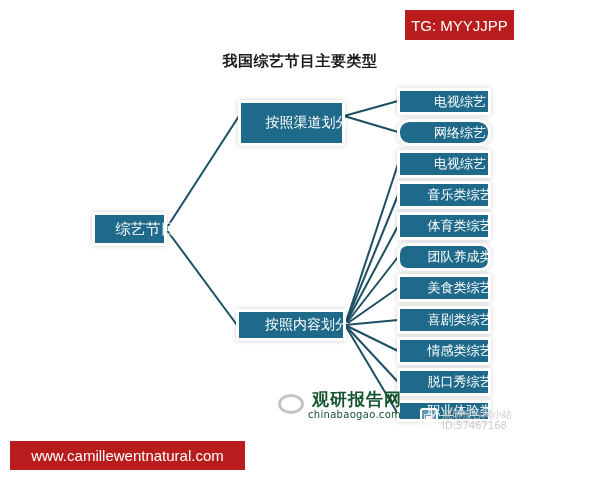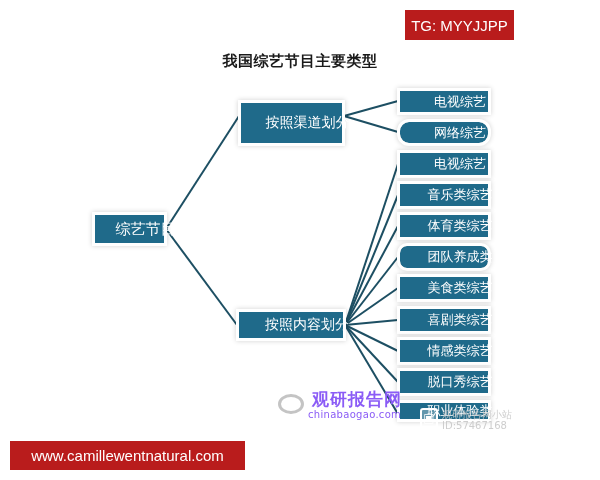--- a/index.html
+++ b/index.html
@@ -29,21 +29,21 @@
     .node.mid { font-size: 14px; font-family: "DejaVu Serif", serif; }
     .tag {
       position: absolute; background: #b91c1c; color: #ffffff;
       font-family: "Liberation Sans", sans-serif;
       display: flex; align-items: center; justify-content: center;
     }
     .tg { left: 405px; top: 10px; width: 109px; height: 30px; font-size: 15px; }
     .site { left: 10px; top: 441px; width: 235px; height: 29px; font-size: 15px; }
     .wm {
       position: absolute; left: 278px; top: 388px; width: 125px; height: 36px;
-      color: #8b5cf6; font-family: "DejaVu Sans", sans-serif;
+      color: #14532d; font-family: "DejaVu Sans", sans-serif;
     }
     .wm .logo {
       position: absolute; left: 0; top: 6px; width: 26px; height: 20px;
       border-radius: 50%; border: 3px solid #c4c4c4; box-sizing: border-box;
     }
     .wm .cn { position: absolute; left: 34px; top: 0; font-size: 17px; font-weight: bold; letter-spacing: 1px; }
     .wm .en { position: absolute; left: 30px; top: 21px; font-size: 10px; letter-spacing: 0.3px; }
     .wm2 {
       position: absolute; left: 420px; top: 404px; width: 110px; height: 30px;
       font-family: "DejaVu Sans", sans-serif; color: rgba(200,200,200,0.9);

